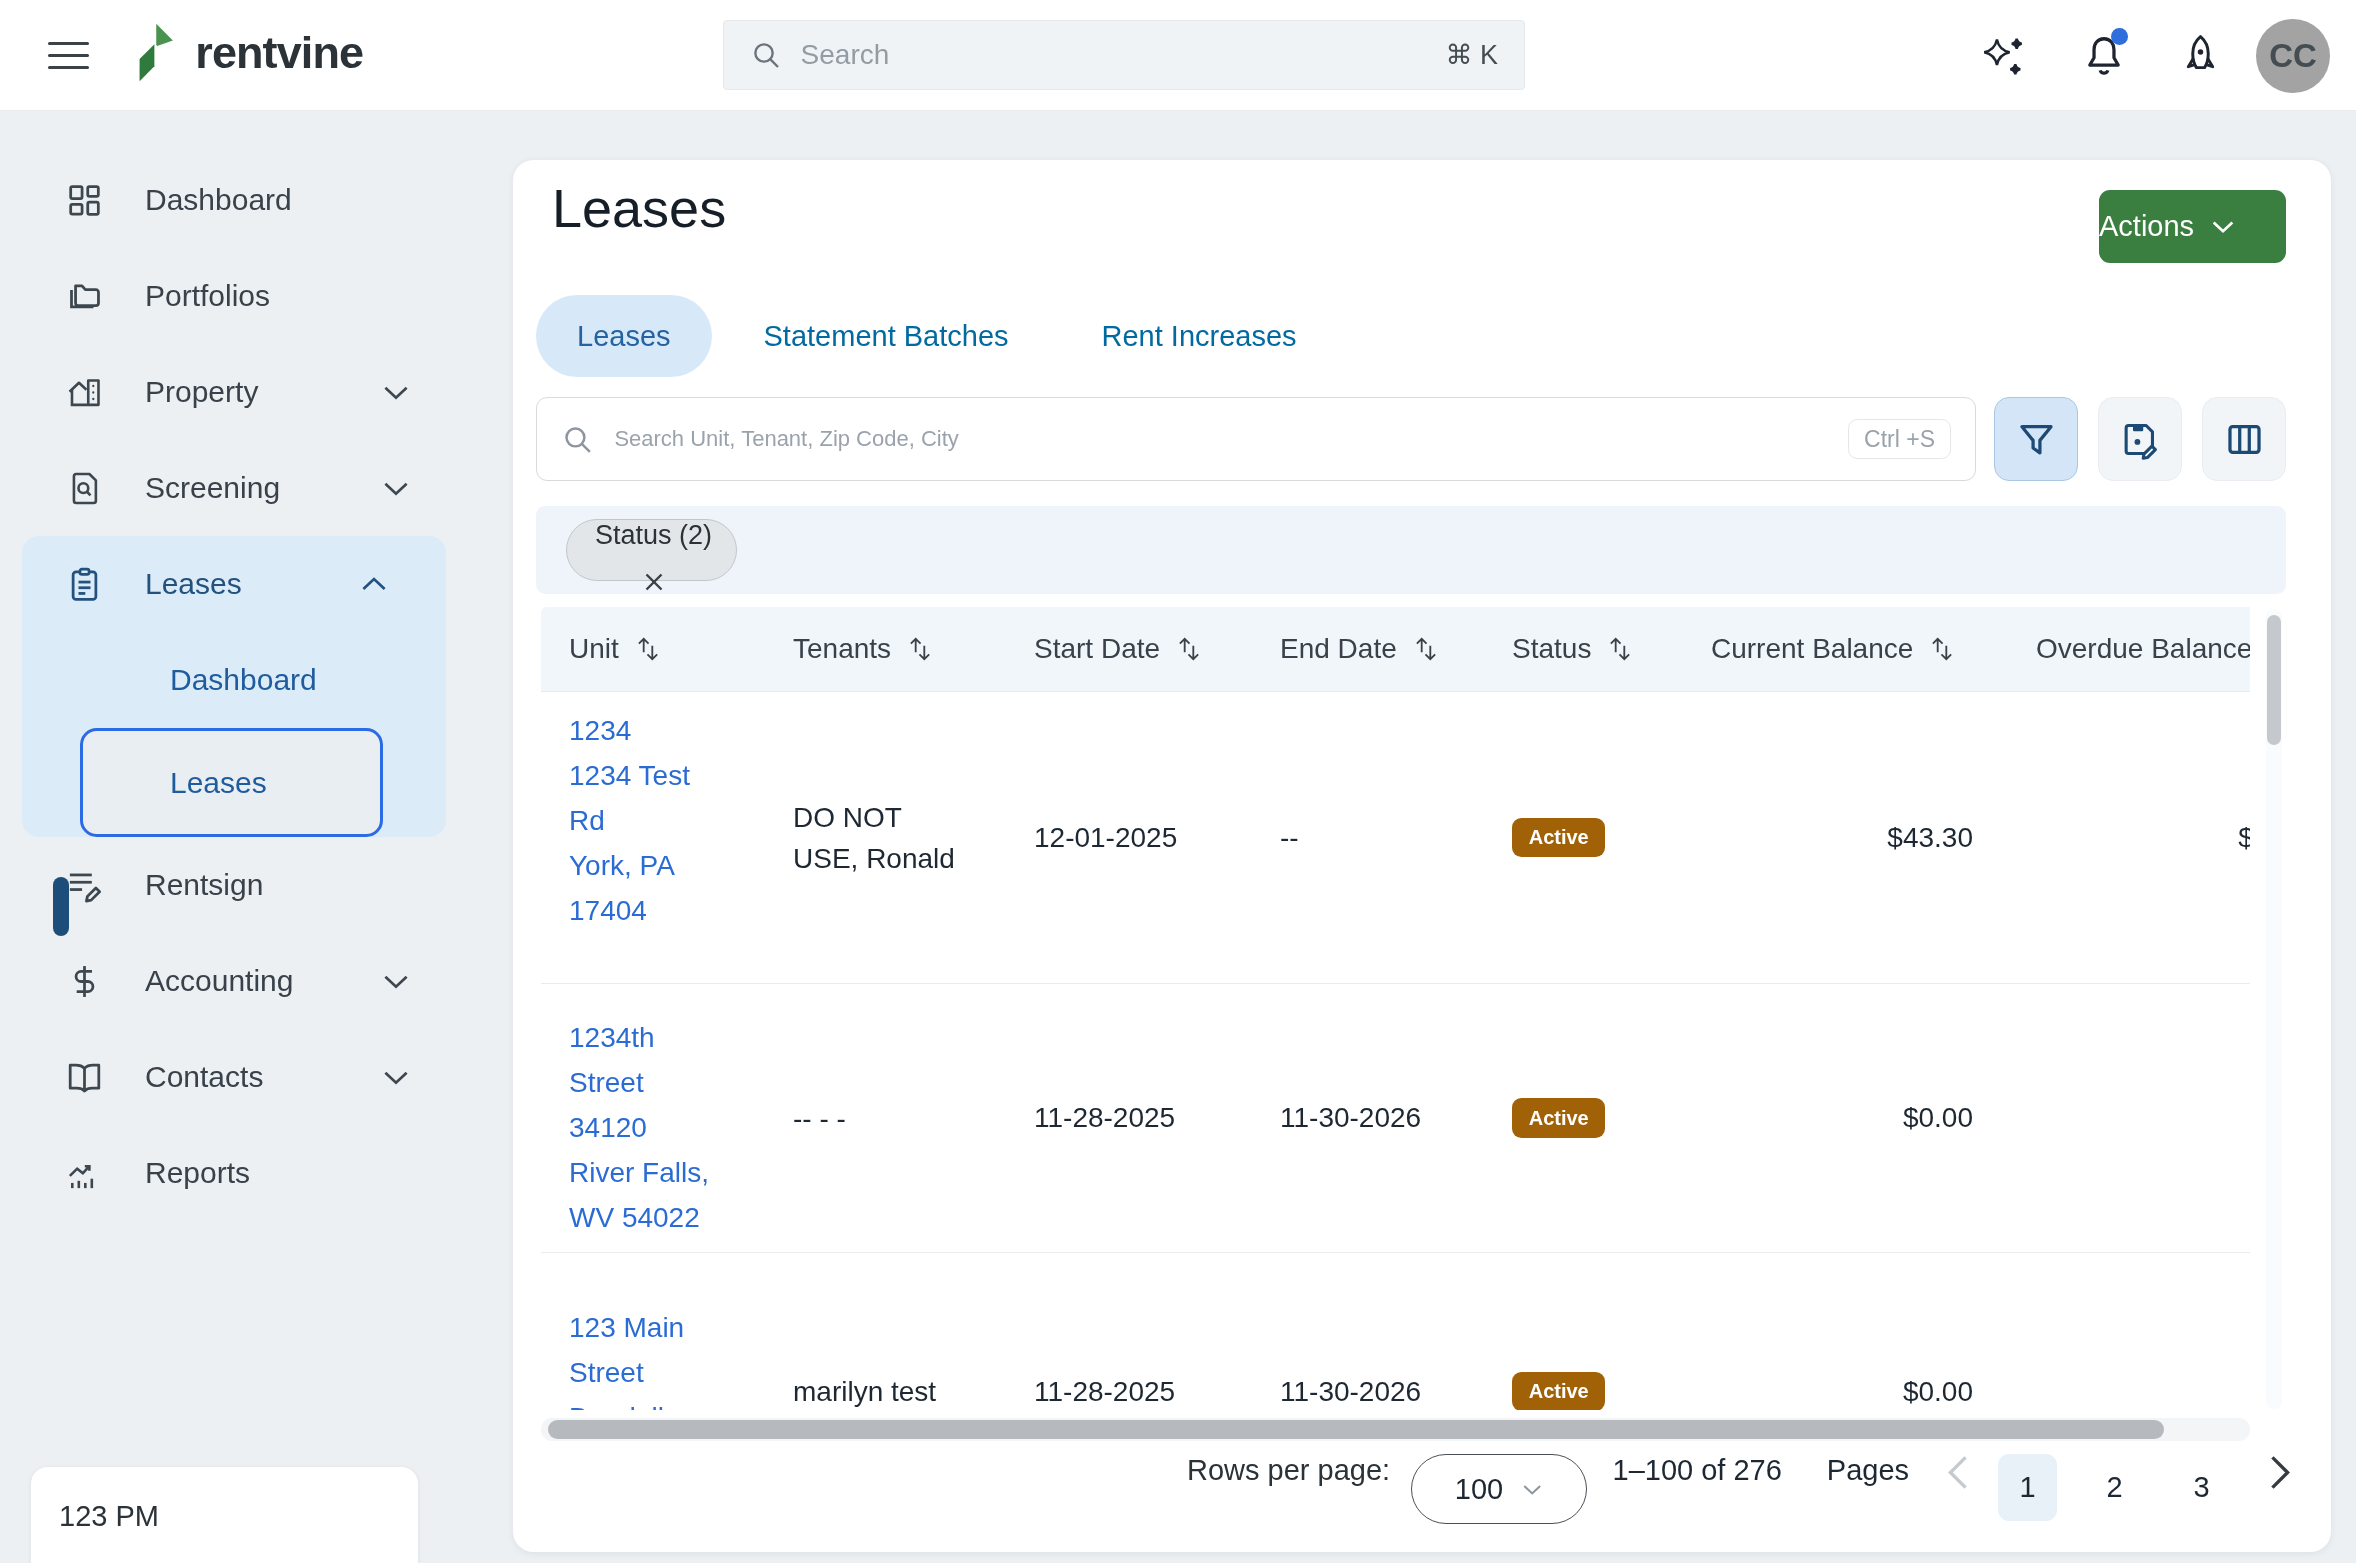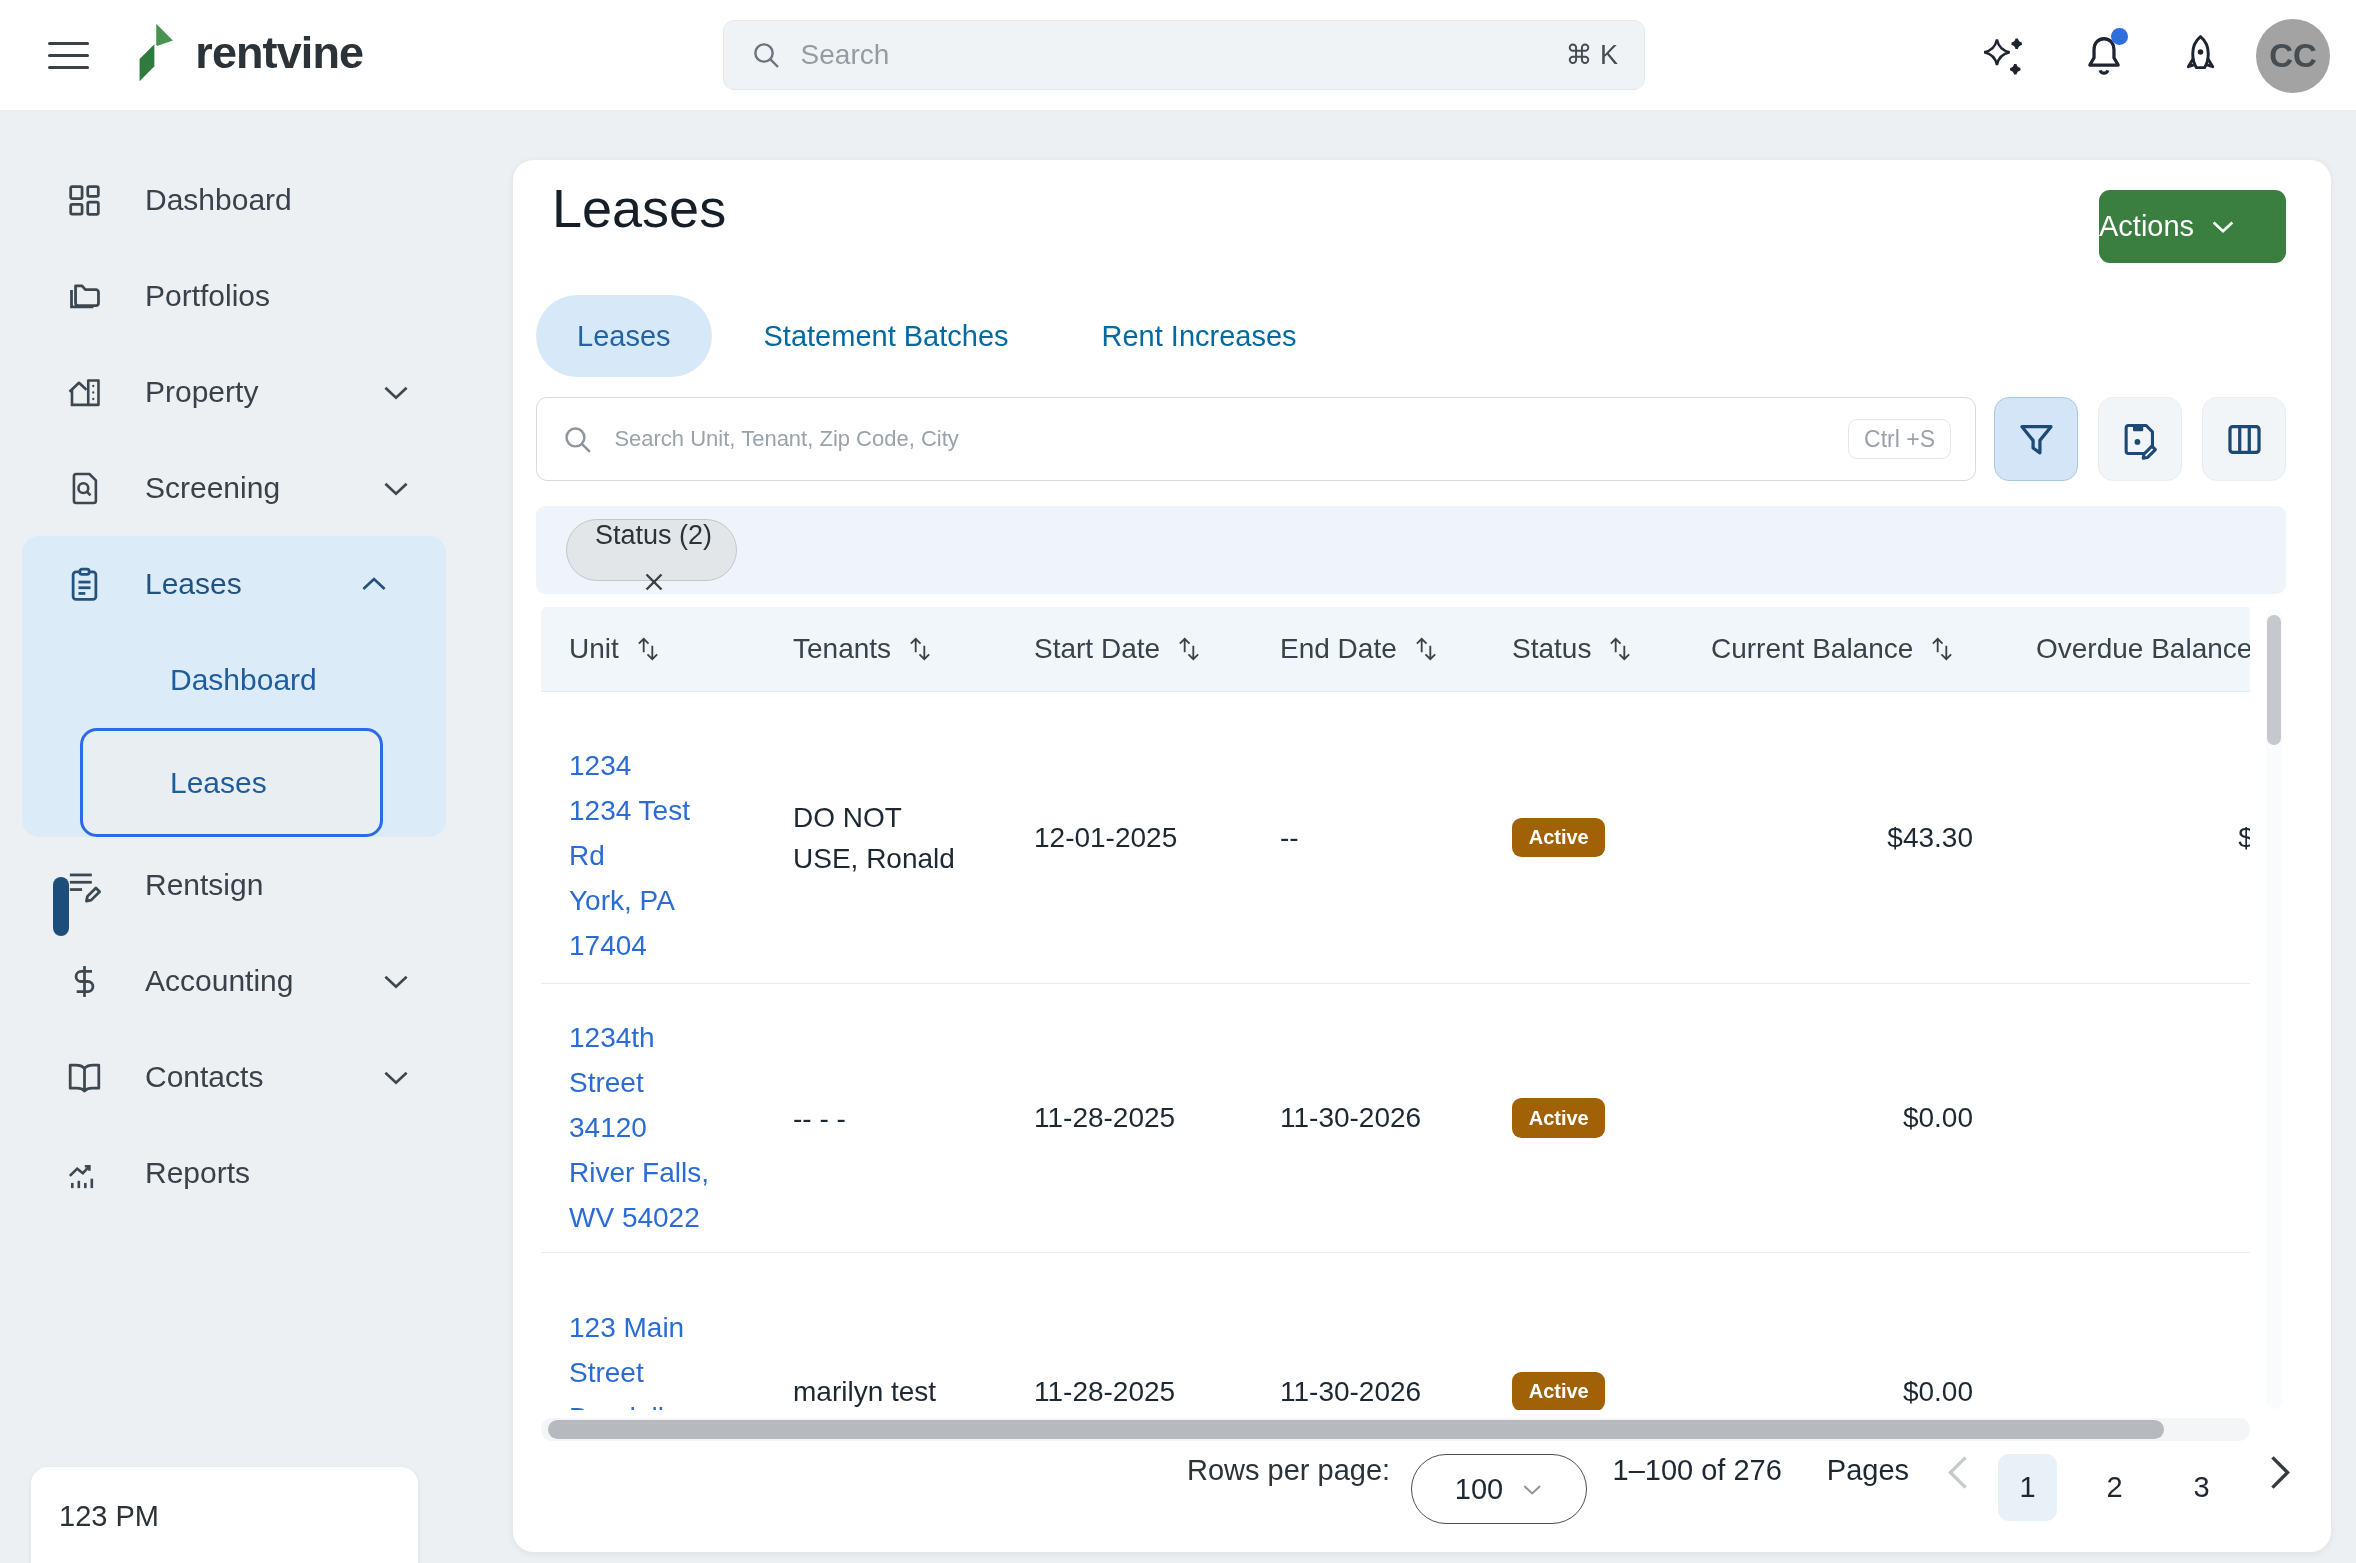--- a/index.html
+++ b/index.html
@@ -5,21 +5,21 @@
   * { margin:0; padding:0; box-sizing:border-box; }
   html,body { width:2356px; height:1564px; overflow:hidden; }
   body { background:#edf0f3; font-family:"Liberation Sans", sans-serif; color:#2b3238; position:relative; }
 
   
   .topbar { position:absolute; left:0; top:0; width:2356px; height:111px; background:#ffffff; border-bottom:0.9px solid #e9ebee; z-index:5; }
   .hamburger { position:absolute; left:48px; top:33px; width:52px; height:45px; display:flex; flex-direction:column; justify-content:center; gap:8.3px; cursor:pointer; background:none; border:none; }
   .hamburger span { display:block; width:41px; height:3.7px; background:#3a4147; border-radius:1.9px; }
   .logo { position:absolute; left:132px; top:22px; display:flex; align-items:center; gap:9.3px; }
   .logo-text { font-size:45px; font-weight:700; color:#2b3238; letter-spacing:-0.9px; }
-  .top-search { position:absolute; left:723px; top:20.4px; width:922px; height:70px; background:#f0f3f6; border:0.9px solid #e6e9ec; border-radius:11px; display:flex; align-items:center; padding:0 26px; gap:18.6px; }
+  .top-search { position:absolute; left:723px; top:20.4px; width:802px; height:70px; background:#f0f3f6; border:0.9px solid #e6e9ec; border-radius:4px; display:flex; align-items:center; padding:0 26px; gap:18.6px; }
   .top-search input { flex:1; border:none; outline:none; background:transparent; font-size:28px; color:#2b3238; font-family:inherit; }
   .top-search input::placeholder { color:#939ca4; }
   .top-search .shortcut { font-size:27px; color:#454d54; white-space:nowrap; }
   .topbar-icon { position:absolute; top:30px; width:52px; height:52px; display:flex; align-items:center; justify-content:center; cursor:pointer; background:none; border:none; }
   .avatar { position:absolute; left:2256px; top:18.6px; width:74px; height:74px; border-radius:50%; background:#a3a3a3; color:#454d52; font-size:33px; font-weight:700; display:flex; align-items:center; justify-content:center; cursor:pointer; border:none; }
   .bell-wrap { position:relative; }
   .bell-dot { position:absolute; right:1.9px; top:-1.9px; width:16.7px; height:16.7px; border-radius:50%; background:#2f6fdd; }
 
   
   .sidebar { position:absolute; left:0; top:111px; width:468px; height:1453px; padding-top:41px; }
@@ -66,21 +66,21 @@
   .c-unit { width:224px; flex:0 0 224px; }
   .c-tenants { width:241px; flex:0 0 241px; }
   .c-start { width:246px; flex:0 0 246px; }
   .c-end { width:232px; flex:0 0 232px; }
   .c-status { width:199px; flex:0 0 199px; }
   .c-current { width:325px; flex:0 0 325px; }
   .c-overdue { width:351px; flex:0 0 351px; }
   .td.c-current, .td.c-overdue { text-align:right; padding-right:35px; }
   .td.c-unit { color:#2b6cd4; white-space:pre-line; line-height:45px; align-self:flex-start; cursor:pointer; }
   .td.c-tenants { white-space:pre-line; line-height:41px; }
-  .row-1 { height:292px; } .row-1 .c-unit { padding-top:51px; }
+  .row-1 { height:292px; } .row-1 .c-unit { padding-top:16px; }
   .row-2 { height:269px; } .row-2 .c-unit { padding-top:31px; }
   .row-3 { height:278px; } .row-3 .c-unit { padding-top:52px; }
   .badge { display:inline-block; background:#a16207; color:#ffffff; font-size:20px; font-weight:700; padding:8.3px 16.7px; border-radius:9.3px; }
 
   .vscroll { position:absolute; left:1753px; top:449px; width:16px; height:800px; background:#fafbfc; border-radius:8.3px; }
   .vscroll .thumb { position:absolute; left:0.9px; top:5.6px; width:14px; height:130px; background:#c5c8cc; border-radius:7.4px; }
   .hscroll { position:absolute; left:28px; top:1258px; width:1709px; height:23px; background:#f4f5f6; border-radius:11px; }
   .hscroll .thumb { position:absolute; left:7.4px; top:1.9px; width:1616px; height:19.5px; background:#b6babe; border-radius:10.2px; }
 
   

